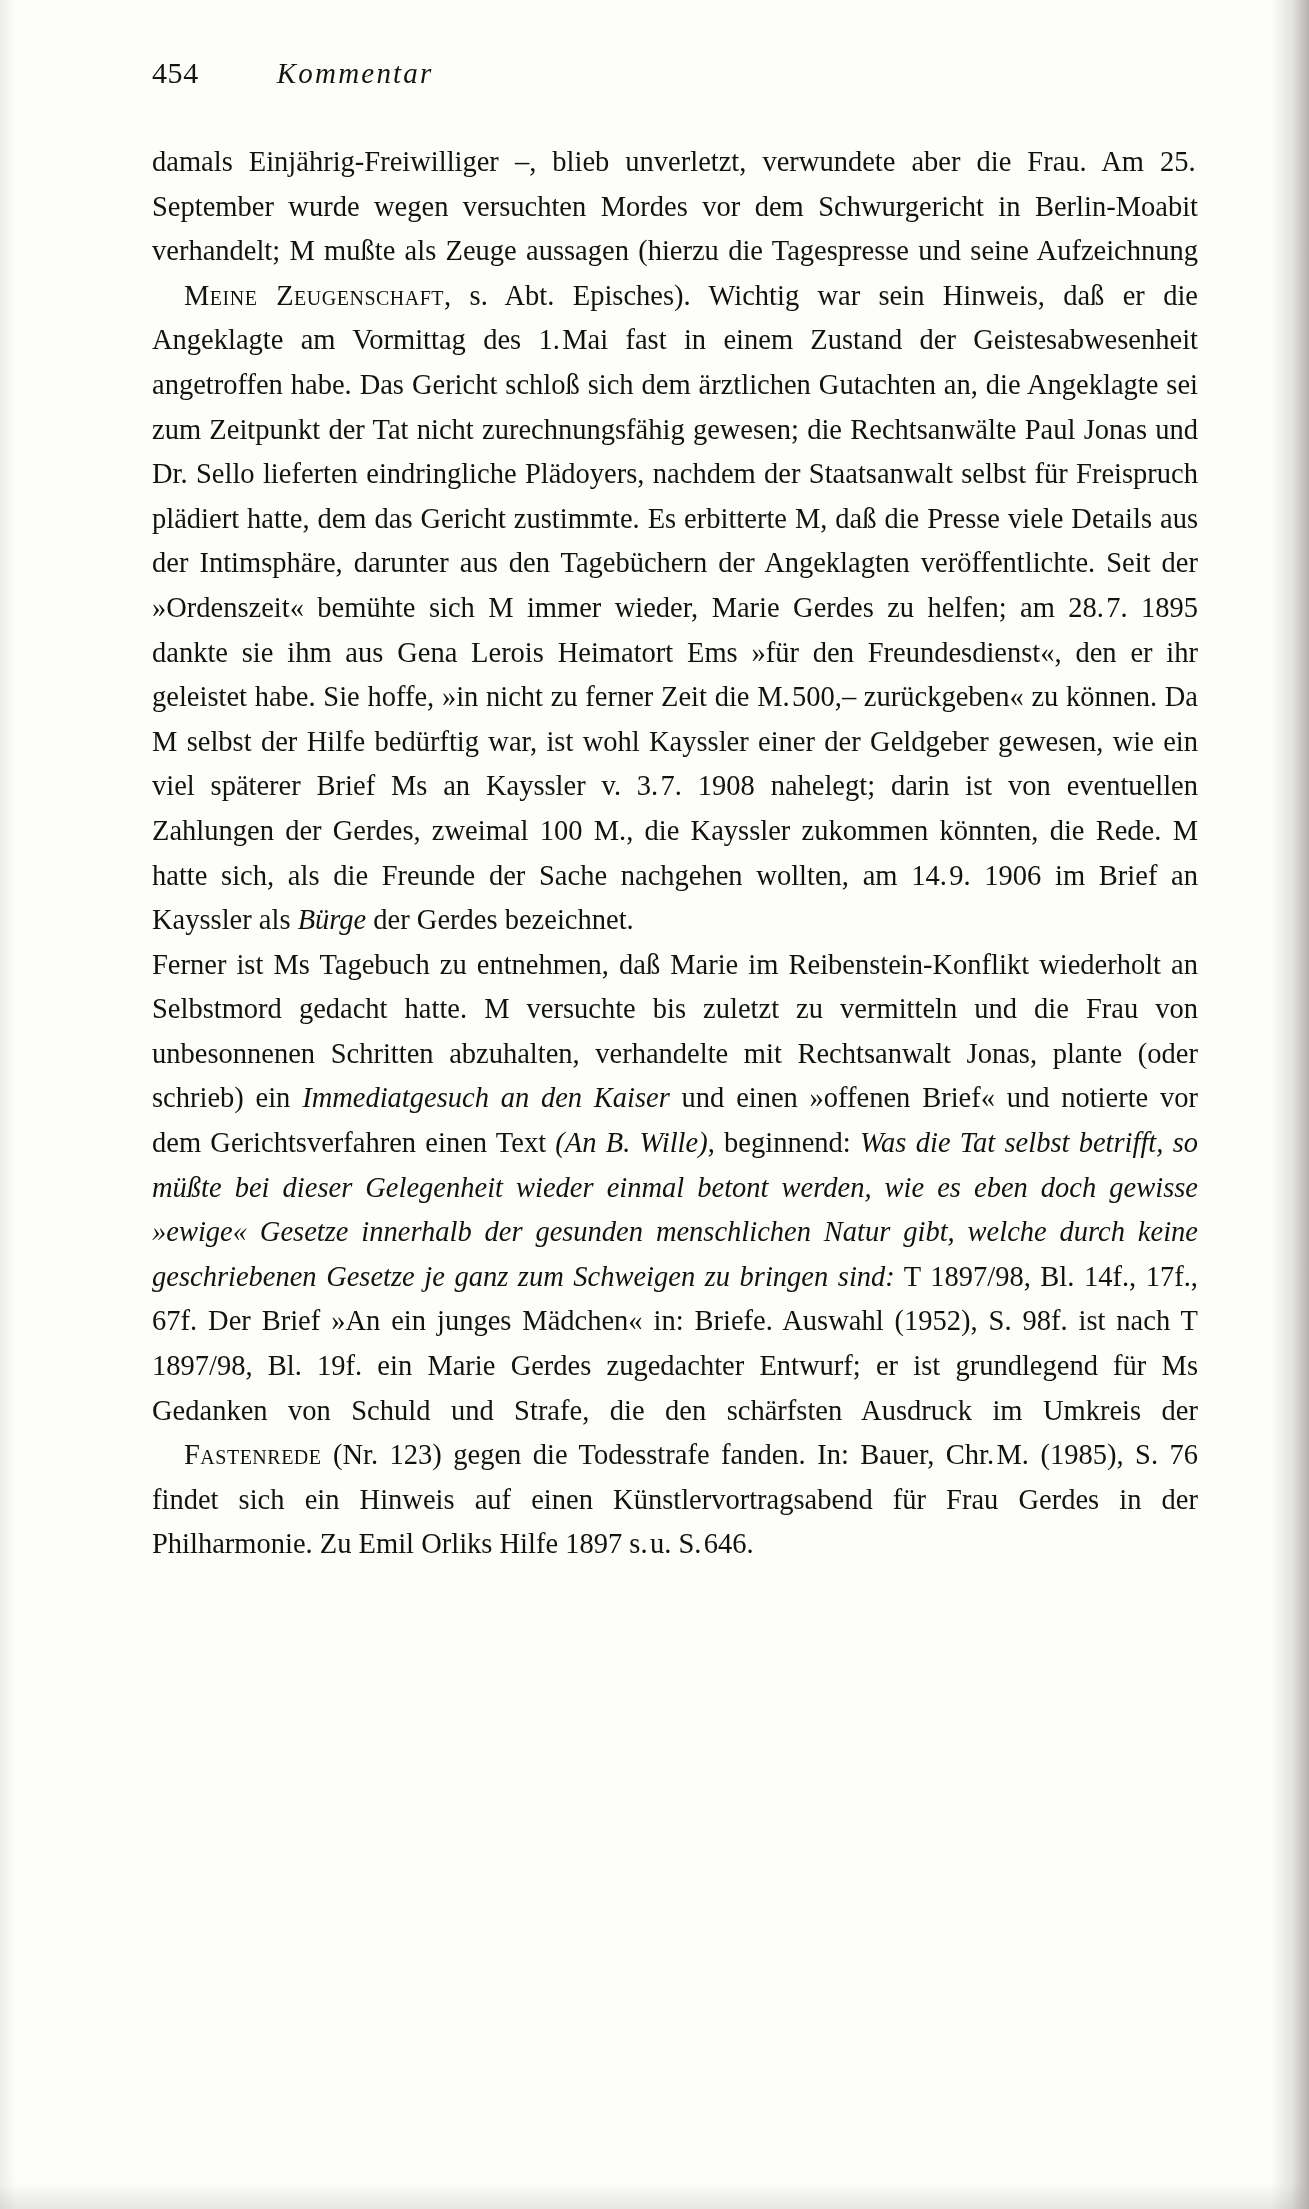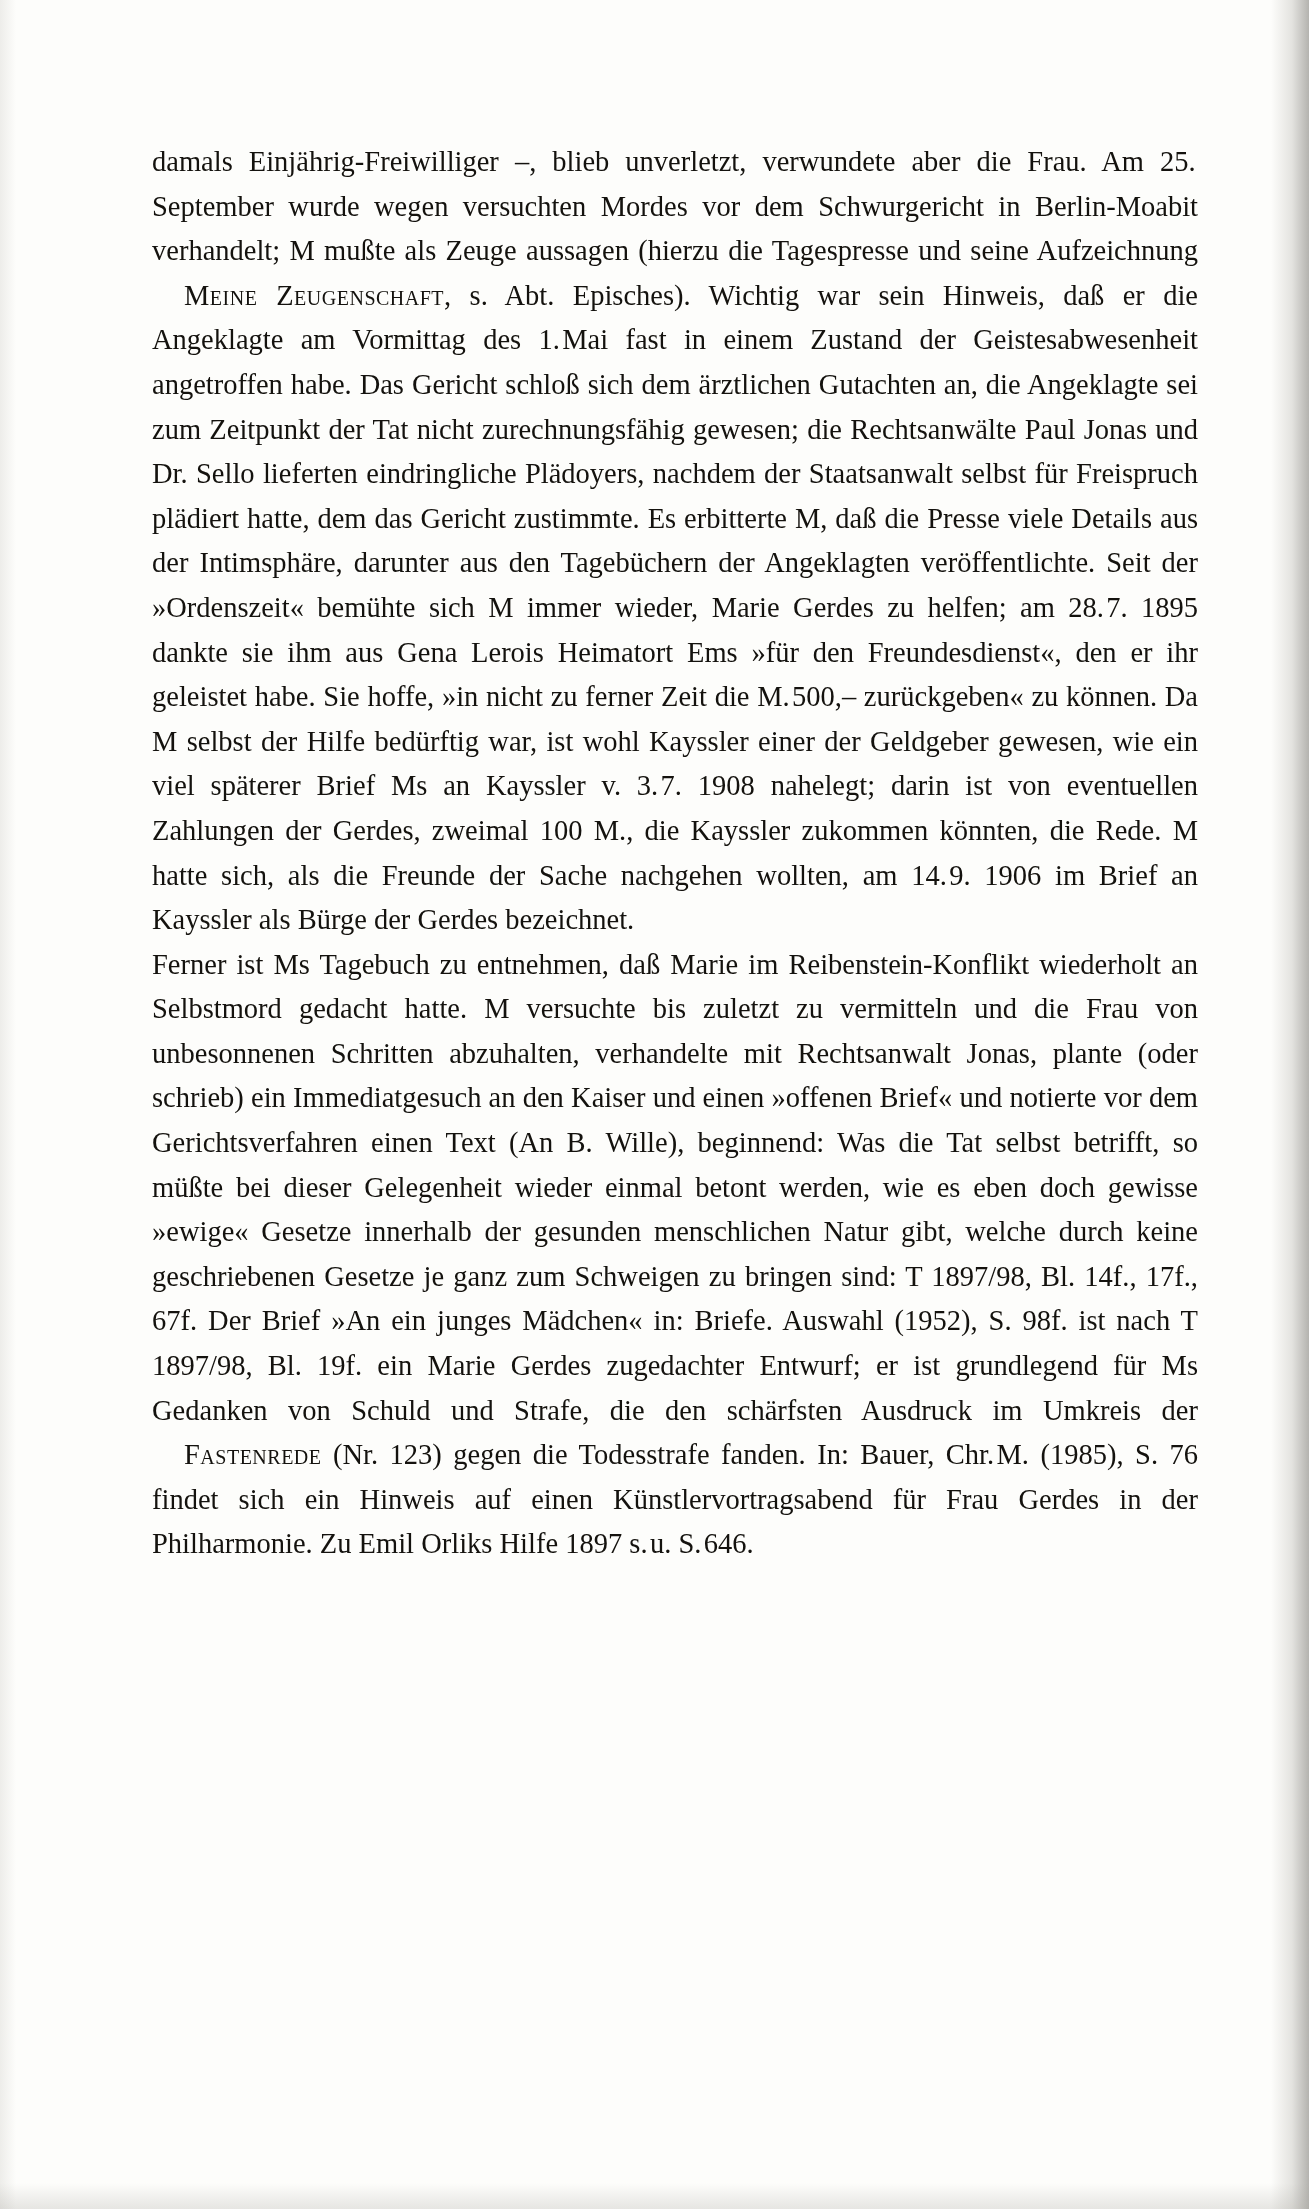--- a/index.html
+++ b/index.html
@@ -84,40 +84,44 @@
     hyphens: manual;
     color: #14120e;
   }
   .para + .para { margin-top: 0px; }
 
   .sc {
     font-variant: small-caps;
     letter-spacing: 0.5px;
     margin-left: 32px;
   }
-  .it { }
+  .it { font-style: italic; }
 
   
   .gutter {
     position: absolute;
     top: 0;
     left: 0;
     width: 16px;
     height: 2209px;
     background: linear-gradient(to left, rgba(255,255,255,0) 0%, rgba(190,188,182,0.25) 100%);
     pointer-events: none;
   }
 </style>
 </head>
 <body>
 
 <div class="page">
 
   <div class="gutter"></div>
 
+  <div class="running-head">
+    <span class="folio">454</span>
+    <span class="head-title">Kommentar</span>
+  </div>
 
   <div class="textblock">
 
     <p class="para">damals Einjährig-Freiwilliger –, blieb unverletzt, verwundete aber die Frau. Am 25. September wurde wegen versuchten Mordes vor dem Schwurgericht in Berlin-Moabit verhandelt; M mußte als Zeuge aussagen (hierzu die Tagespresse und seine Aufzeichnung <span class="sc">Meine Zeugenschaft</span>, s. Abt. Episches). Wichtig war sein Hinweis, daß er die Angeklagte am Vormittag des 1. Mai fast in einem Zustand der Geistesabwesenheit angetroffen habe. Das Gericht schloß sich dem ärztlichen Gutachten an, die Angeklagte sei zum Zeitpunkt der Tat nicht zurechnungsfähig gewesen; die Rechtsanwälte Paul Jonas und Dr. Sello lieferten eindringliche Plädoyers, nachdem der Staatsanwalt selbst für Freispruch plädiert hatte, dem das Gericht zustimmte. Es erbitterte M, daß die Presse viele Details aus der Intimsphäre, darunter aus den Tagebüchern der Angeklagten veröffentlichte. Seit der »Ordenszeit« bemühte sich M immer wieder, Marie Gerdes zu helfen; am 28. 7. 1895 dankte sie ihm aus Gena Lerois Heimatort Ems »für den Freundesdienst«, den er ihr geleistet habe. Sie hoffe, »in nicht zu ferner Zeit die M. 500,– zurückgeben« zu können. Da M selbst der Hilfe bedürftig war, ist wohl Kayssler einer der Geldgeber gewesen, wie ein viel späterer Brief Ms an Kayssler v. 3. 7. 1908 nahelegt; darin ist von eventuellen Zahlungen der Gerdes, zweimal 100 M., die Kayssler zukommen könnten, die Rede. M hatte sich, als die Freunde der Sache nachgehen wollten, am 14. 9. 1906 im Brief an Kayssler als <span class="it">Bürge</span> der Gerdes bezeichnet.</p>
 
     <p class="para">Ferner ist Ms Tagebuch zu entnehmen, daß Marie im Reibenstein-Konflikt wiederholt an Selbstmord gedacht hatte. M versuchte bis zuletzt zu vermitteln und die Frau von unbesonnenen Schritten abzuhalten, verhandelte mit Rechtsanwalt Jonas, plante (oder schrieb) ein <span class="it">Immediatgesuch an den Kaiser</span> und einen »offenen Brief« und notierte vor dem Gerichtsverfahren einen Text <span class="it">(An B. Wille)</span>, beginnend: <span class="it">Was die Tat selbst betrifft, so müßte bei dieser Gelegenheit wieder einmal betont werden, wie es eben doch gewisse »ewige« Gesetze innerhalb der gesunden menschlichen Natur gibt, welche durch keine geschriebenen Gesetze je ganz zum Schweigen zu bringen sind:</span> T 1897/98, Bl. 14f., 17f., 67f. Der Brief »An ein junges Mädchen« in: Briefe. Auswahl (1952), S. 98f. ist nach T 1897/98, Bl. 19f. ein Marie Gerdes zugedachter Entwurf; er ist grundlegend für Ms Gedanken von Schuld und Strafe, die den schärfsten Ausdruck im Umkreis der <span class="sc">Fastenrede</span> (Nr. 123) gegen die Todesstrafe fanden. In: Bauer, Chr. M. (1985), S. 76 findet sich ein Hinweis auf einen Künstlervortragsabend für Frau Gerdes in der Philharmonie. Zu Emil Orliks Hilfe 1897 s. u. S. 646.</p>
 
   </div>
 
   <div class="scan-edge-right"></div>

